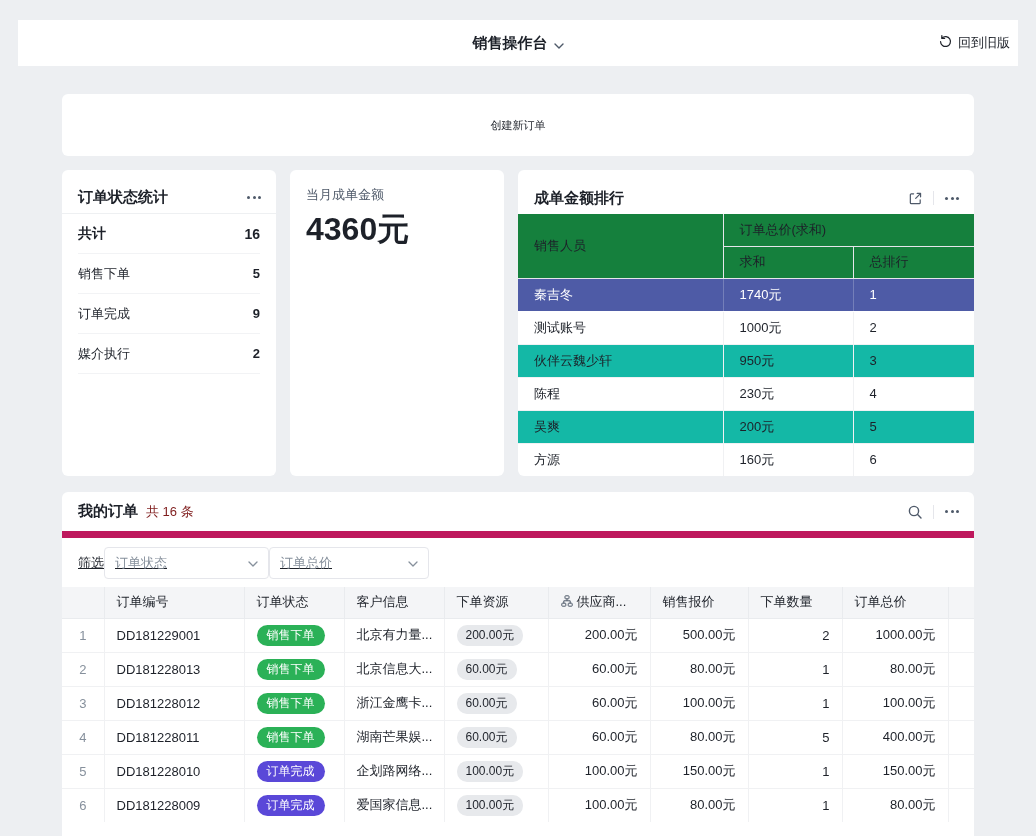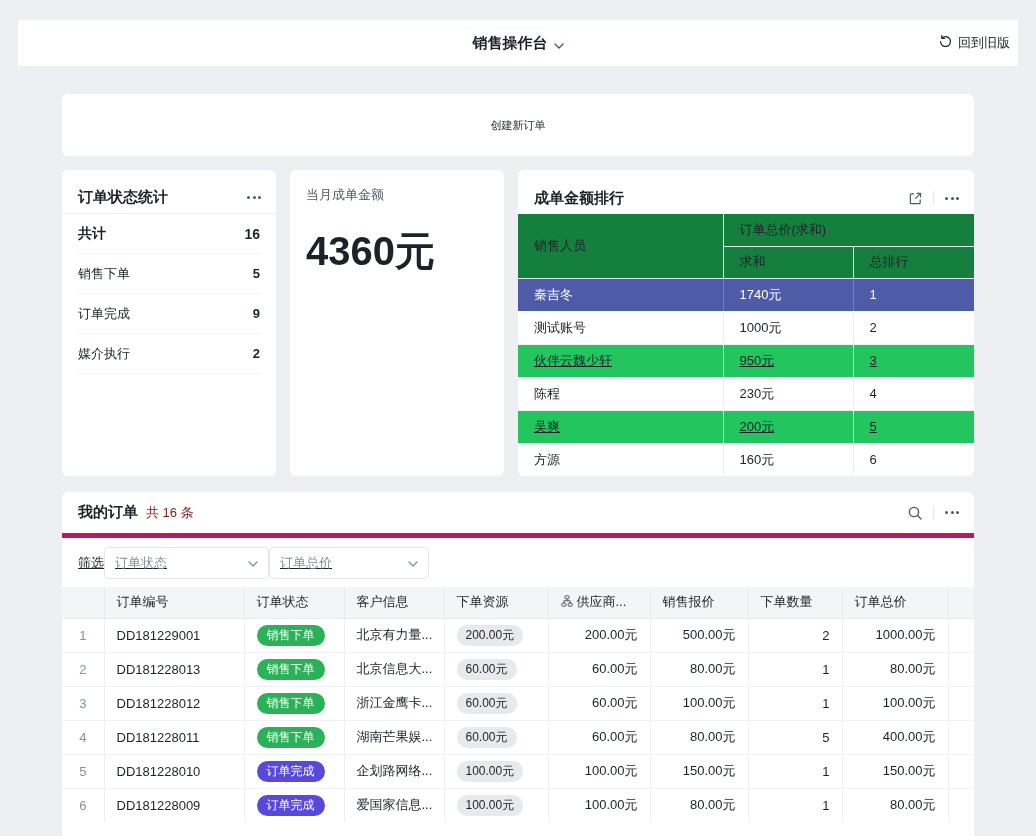--- a/index.html
+++ b/index.html
@@ -43,37 +43,37 @@
   
   .status-list { padding:0 16px; }
   .status-item { height:40px; display:flex; align-items:center; justify-content:space-between;
     font-size:13px; border-bottom:1px solid #f2f3f5; cursor:pointer; }
   .status-item .val { font-weight:700; font-size:13px; }
   .status-item.total { font-weight:700; font-size:14px; }
   .status-item.total .val { font-size:14px; }
 
   
   .amount-label { font-size:13px; color:#4e5969; }
-  .amount-value { font-size:40px; font-weight:700; margin-top:20px; }
+  .amount-value { font-size:32px; font-weight:700; margin-top:4px; }
 
   
   .rank-table { width:100%; border-collapse:collapse; table-layout:fixed;
     font-size:13px; border:hidden; }
   .rank-table th { background:#15803d; font-weight:400; text-align:left;
     height:32px; padding:0 16px; border:1px solid #e5e6eb; }
   .rank-table td { height:33px; padding:0 16px; border:1px solid #f0f1f3; }
   .rank-table tbody tr { cursor:pointer; }
-  .rank-table tbody tr.alt { background:#22c55e;text-decoration:underline; }
+  .rank-table tbody tr.alt { background:#14b8a6; }
   .rank-table tbody tr.hl { background:#4e5ba6; color:#ffffff; font-weight:500; }
   .rank-table tbody tr.hl td { border-color:rgba(255,255,255,0.22); }
 
   
   .orders-card { min-height:362px; border-radius:6px; overflow:hidden; }
   .orders-head { height:46px; display:flex; align-items:center; justify-content:space-between;
-    padding:0 14px 0 16px; border-bottom:5px solid #be185d; }
+    padding:0 14px 0 16px; border-bottom:7px solid #be185d; }
   .orders-title-wrap { display:flex; align-items:baseline; gap:8px; }
   .orders-title { font-size:15px; font-weight:700; }
   .orders-count { font-size:13px; color:#7f1d1d; }
 
   .filter-row { height:49px; display:flex; align-items:center; padding:0 16px;text-decoration:underline; }
   .filter-label { font-size:13px; }
   .select { height:32px; border:1px solid #e5e6eb; border-radius:4px;
     display:flex; align-items:center; justify-content:space-between;
     padding:0 10px; color:#86909c; font-size:13px; cursor:pointer; background:#fff; }
   .select-status { width:165px; }

